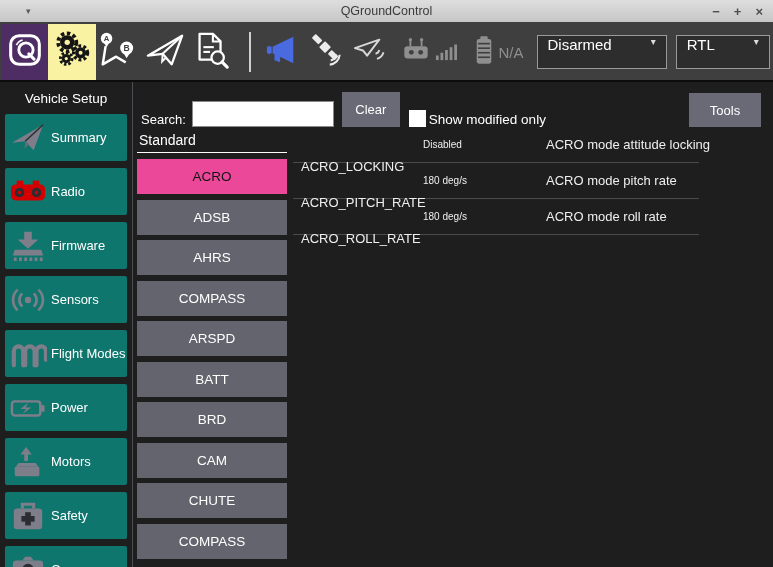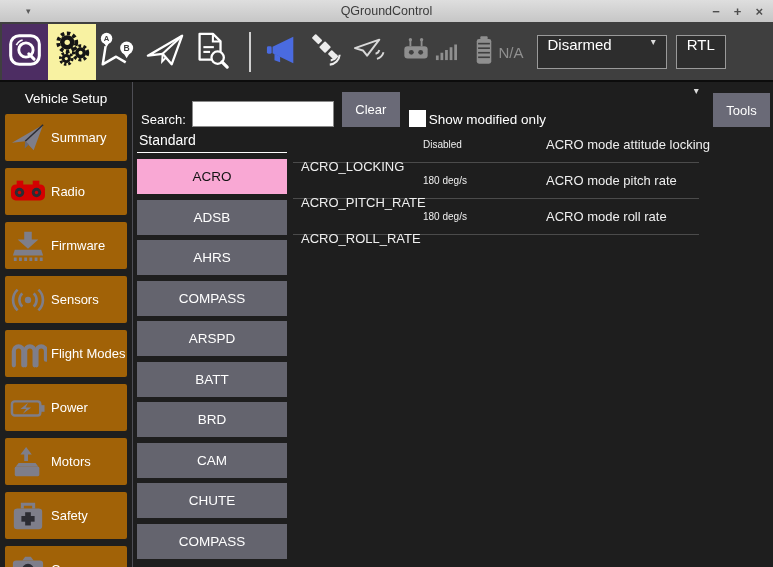--- a/index.html
+++ b/index.html
@@ -35,50 +35,50 @@
   .dropdown{
     align-self:center;height:32px;border:1px solid #9a9a9a;background:#2d2d2d;
     display:flex;align-items:flex-start;padding:0 10px;color:#fff;font-size:15px;flex:none;gap:32px;
   }
   .dropdown .caret{font-size:10px;margin-left:7px;color:#ddd;}
   
   .content{display:flex;height:487px;overflow:hidden;}
   .sidebar{width:133px;flex:none;border-right:1px solid #4e4e55;box-sizing:border-box;overflow:hidden;}
   .sidebar-title{height:31px;line-height:34px;text-align:center;color:#fff;font-size:13.5px;}
   .sidebar-items{display:flex;flex-direction:column;gap:7px;padding:1px 5px 0 5px;}
-  .side-item{height:47px;background:#a16207;border-radius:2px;display:flex;align-items:center;flex:none;}
+  .side-item{height:47px;background:#0f766e;border-radius:2px;display:flex;align-items:center;flex:none;}
   .side-icon{width:46px;display:flex;justify-content:center;flex:none;}
   .side-label{color:#fff;font-size:13px;white-space:nowrap;}
   .main{flex:1;display:flex;flex-direction:column;min-width:0;}
   
   .filterbar{height:45px;display:flex;align-items:flex-end;padding-left:8px;flex:none;}
   .search-label{color:#fff;font-size:13px;margin-right:6px;}
   .search-input{
     width:132px;height:24px;background:#fff;border:1px solid #8a8a8a;
     margin-right:8px;font-size:13px;padding:0 4px;outline:none;
   }
   .flat-btn{
     background:#6a6a77;color:#fff;font-size:13px;border:none;
     display:flex;align-items:center;justify-content:center;cursor:default;
   }
   .clear-btn{width:58px;height:35px;margin-right:9px;}
   .checkbox{width:17px;height:17px;background:#fff;margin-right:3px;flex:none;}
   .modified-label{color:#fff;font-size:13.5px;}
-  .tools-btn{margin-left:auto;margin-right:3px;width:57px;height:34px;}
+  .tools-btn{margin-left:auto;margin-right:12px;width:72px;height:34px;}
   
   .panel-body{display:flex;flex:1;overflow:hidden;}
   .groups{width:150px;flex:none;margin-left:4px;}
   .group-label{color:#fff;font-size:14px;padding:5px 0 4px 2px;}
   .group-underline{height:1px;background:#fff;margin-bottom:6px;}
   .group-list{display:flex;flex-direction:column;gap:5.5px;}
   .group-btn{
     height:35px;background:#64646e;color:#fff;font-size:13.5px;
     display:flex;align-items:center;justify-content:center;flex:none;cursor:default;
   }
-  .group-btn.selected{background:#f9a8d4;color:#141414;}
+  .group-btn.selected{background:#ec4899;color:#141414;}
   .params{margin-left:6px;width:406px;flex:none;}
   .param-row{
     height:36px;display:flex;align-items:center;border-bottom:1px solid #4b4b4b;
     padding-left:8px;box-sizing:border-box;
   }
   .p-name{width:122px;color:#efefef;font-size:13px;flex:none;margin-top:44px;}
   .p-value{width:123px;color:#efefef;font-size:10px;flex:none;}
   .p-desc{color:#efefef;font-size:13px;white-space:nowrap;}
 </style>
 </head>
@@ -241,21 +241,21 @@
       </svg>
     </span>
   </div>
   <span class="na-label">N/A</span>
 
   <div class="dropdown" style="margin-left:13px;">
     <span>Disarmed</span>
     <span class="caret">▾</span>
   </div>
 
-  <div class="dropdown" style="margin-left:9px;flex-direction:column;">
+  <div class="dropdown" style="margin-left:9px;">
     <span>RTL</span>
     <span class="caret">▾</span>
   </div>
 </div>
 
 <div class="content">
 
   <div class="sidebar">
     <div class="sidebar-title">Vehicle Setup</div>
     <div class="sidebar-items">

